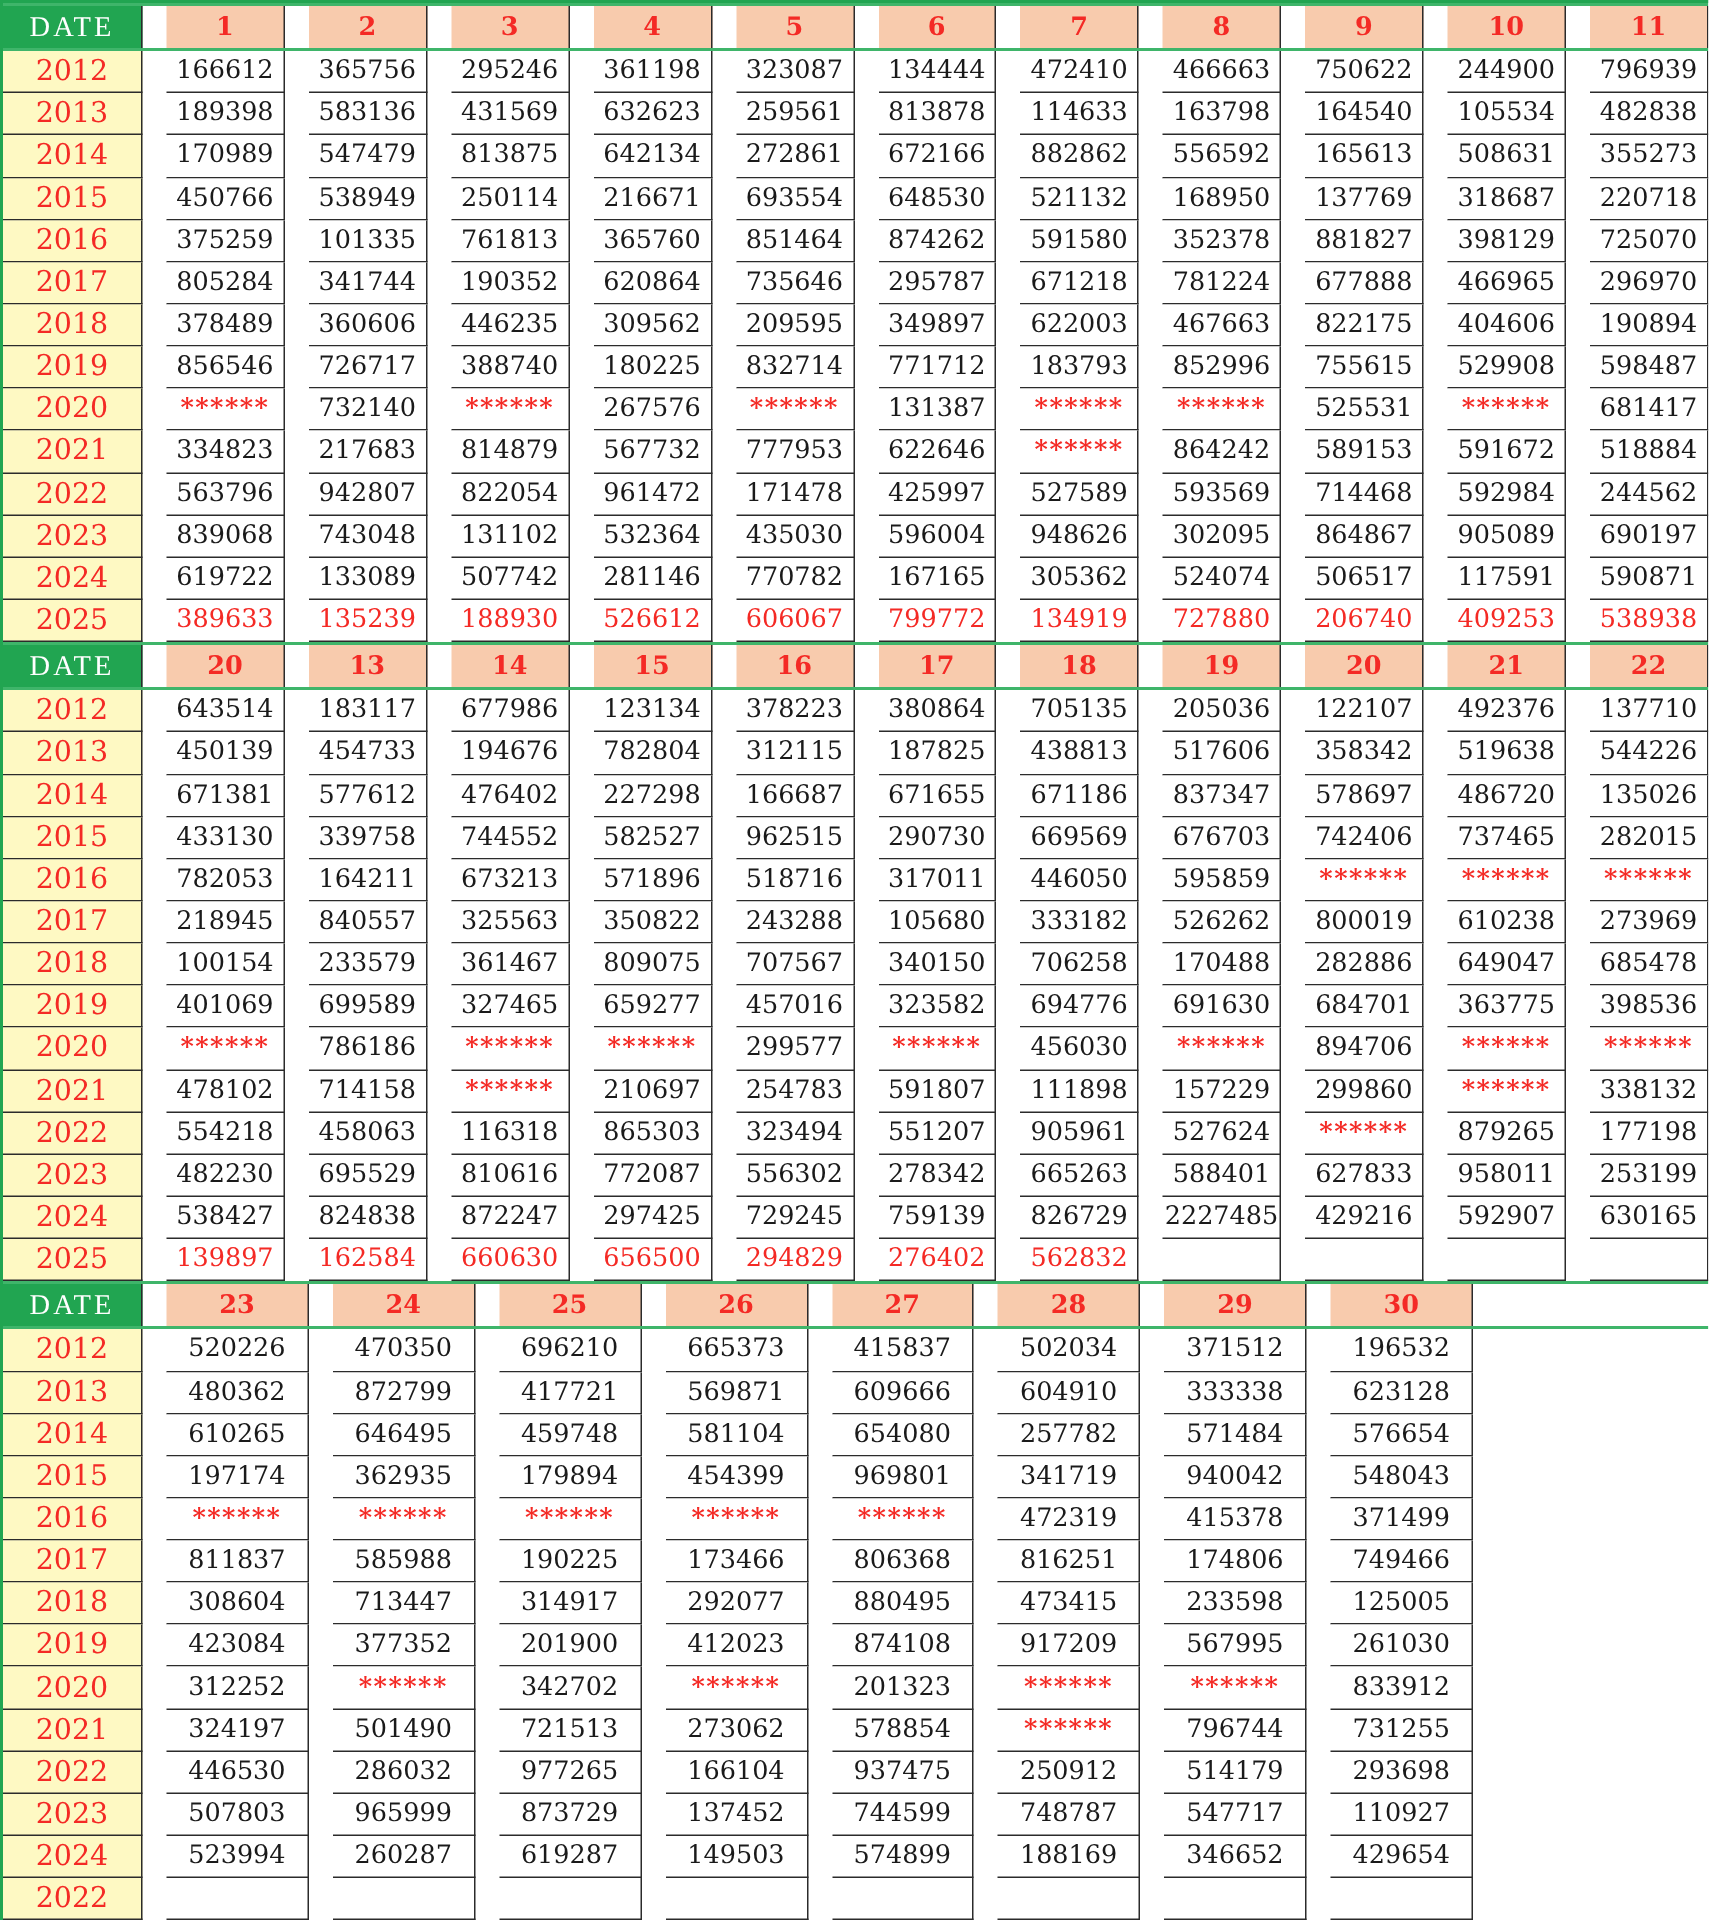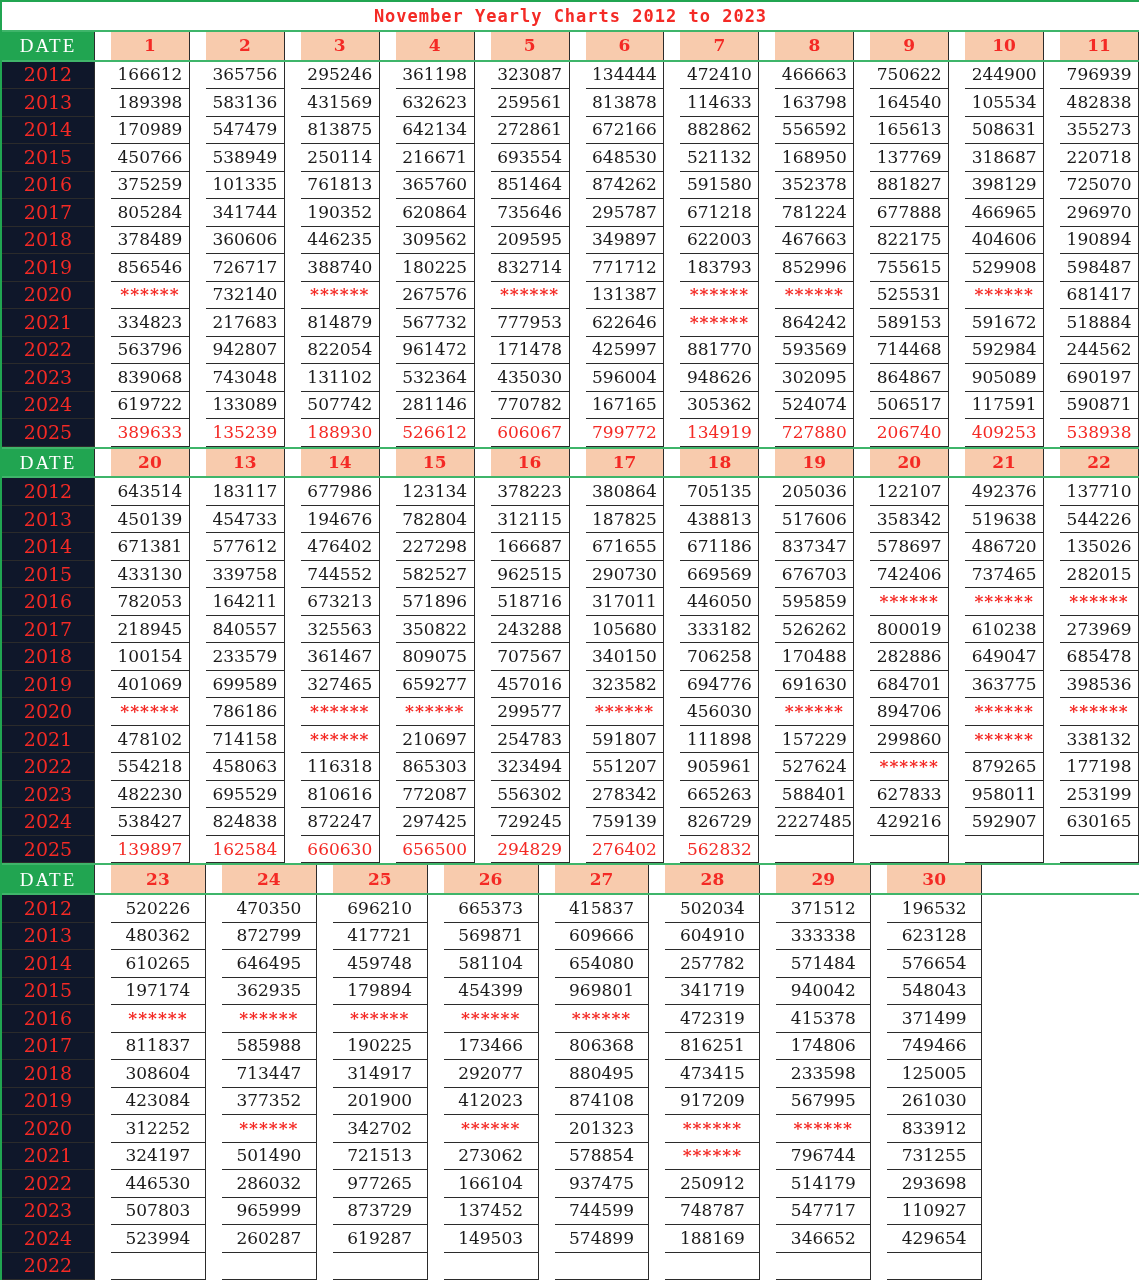--- a/index.html
+++ b/index.html
@@ -50,36 +50,35 @@
   .c-date{
     background:#21A551;color:#ffffff;
     font-size:19px;letter-spacing:2px;
     font-family:"Liberation Serif", serif;
   }
   .c-day{
     background:#F8CBAD;color:#F42A25;
     font-weight:bold;font-size:17px;
   }
   .c-year{
-    background:#0f172a;color:#F42A25;
+    background:#fef9c3;color:#F42A25;
     font-size:19px;
   }
   .c-masked{
     color:#F42A25;font-weight:bold;letter-spacing:1px;
   }
   .c-red{color:#F42A25;}
   .c-filler{
     border-right:none;border-bottom:none;background:#ffffff;
   }
 </style>
 </head>
 <body>
 
 <div id="app">
-  <div class="title-row">November Yearly Charts 2012 to 2023</div>
   <div id="table-body" style="flex: 1 1 auto; display: flex; flex-direction: column; min-height: 0px;">
       <div class="row header">
         <div class="cell c-date">DATE</div>
         <div class="cell c-day">1</div>
         <div class="cell c-day">2</div>
         <div class="cell c-day">3</div>
         <div class="cell c-day">4</div>
         <div class="cell c-day">5</div>
         <div class="cell c-day">6</div>
         <div class="cell c-day">7</div>
@@ -229,21 +228,21 @@
         <div class="cell ">518884</div>
       </div>
       <div class="row">
         <div class="cell c-year">2022</div>
         <div class="cell ">563796</div>
         <div class="cell ">942807</div>
         <div class="cell ">822054</div>
         <div class="cell ">961472</div>
         <div class="cell ">171478</div>
         <div class="cell ">425997</div>
-        <div class="cell ">881770</div>
+        <div class="cell ">527589</div>
         <div class="cell ">593569</div>
         <div class="cell ">714468</div>
         <div class="cell ">592984</div>
         <div class="cell ">244562</div>
       </div>
       <div class="row">
         <div class="cell c-year">2023</div>
         <div class="cell ">839068</div>
         <div class="cell ">743048</div>
         <div class="cell ">131102</div>

